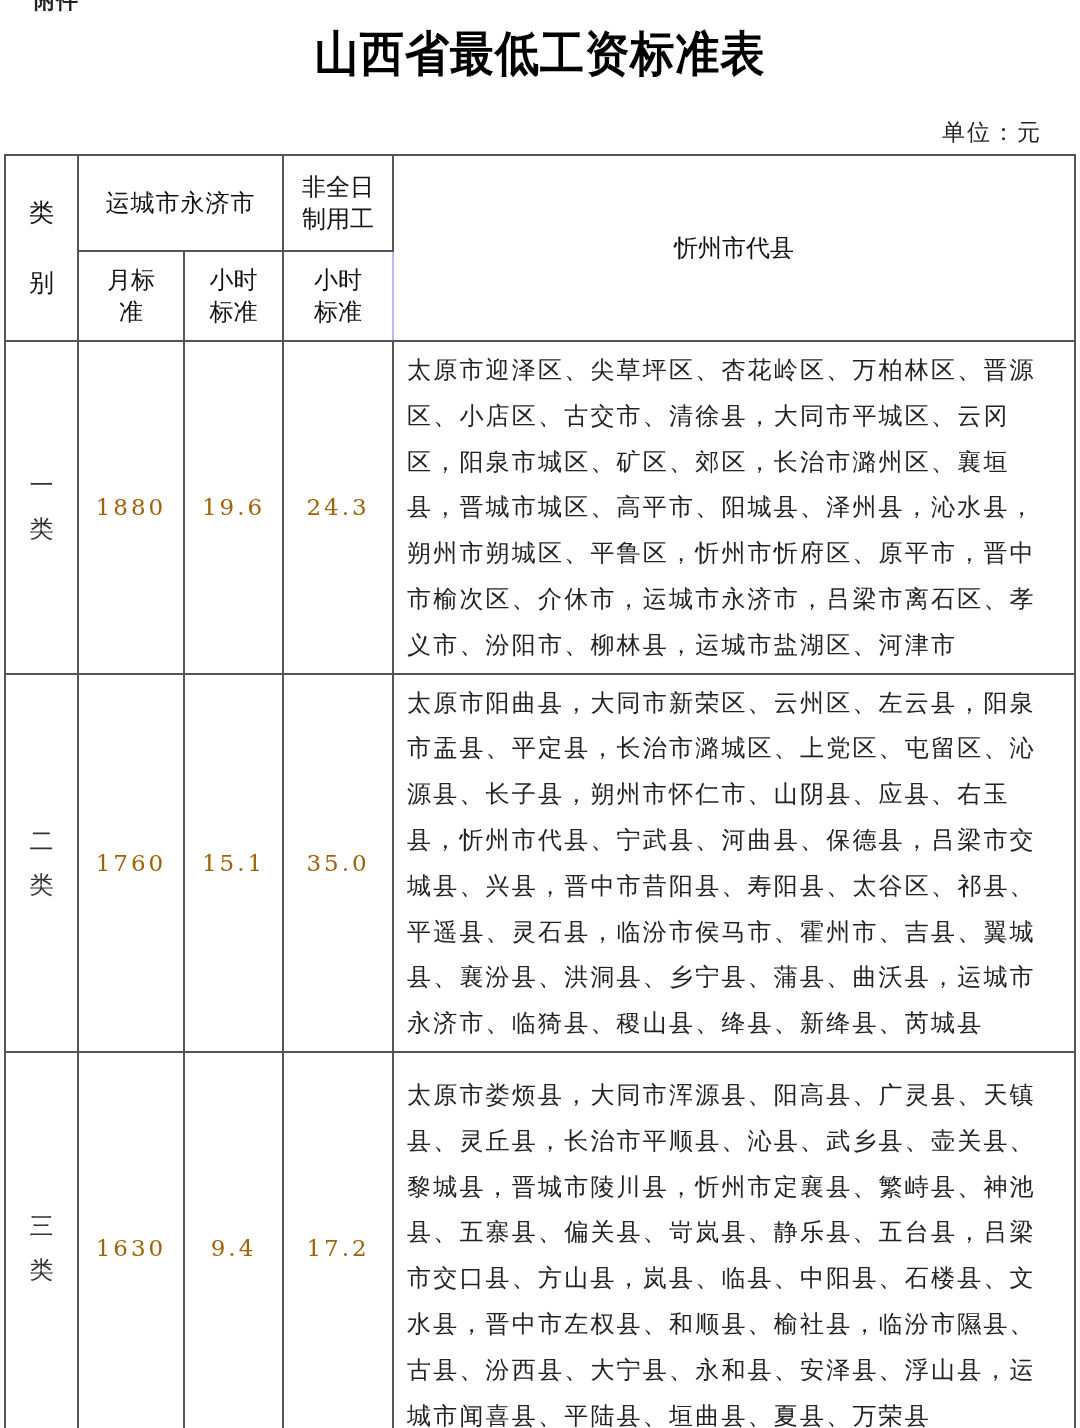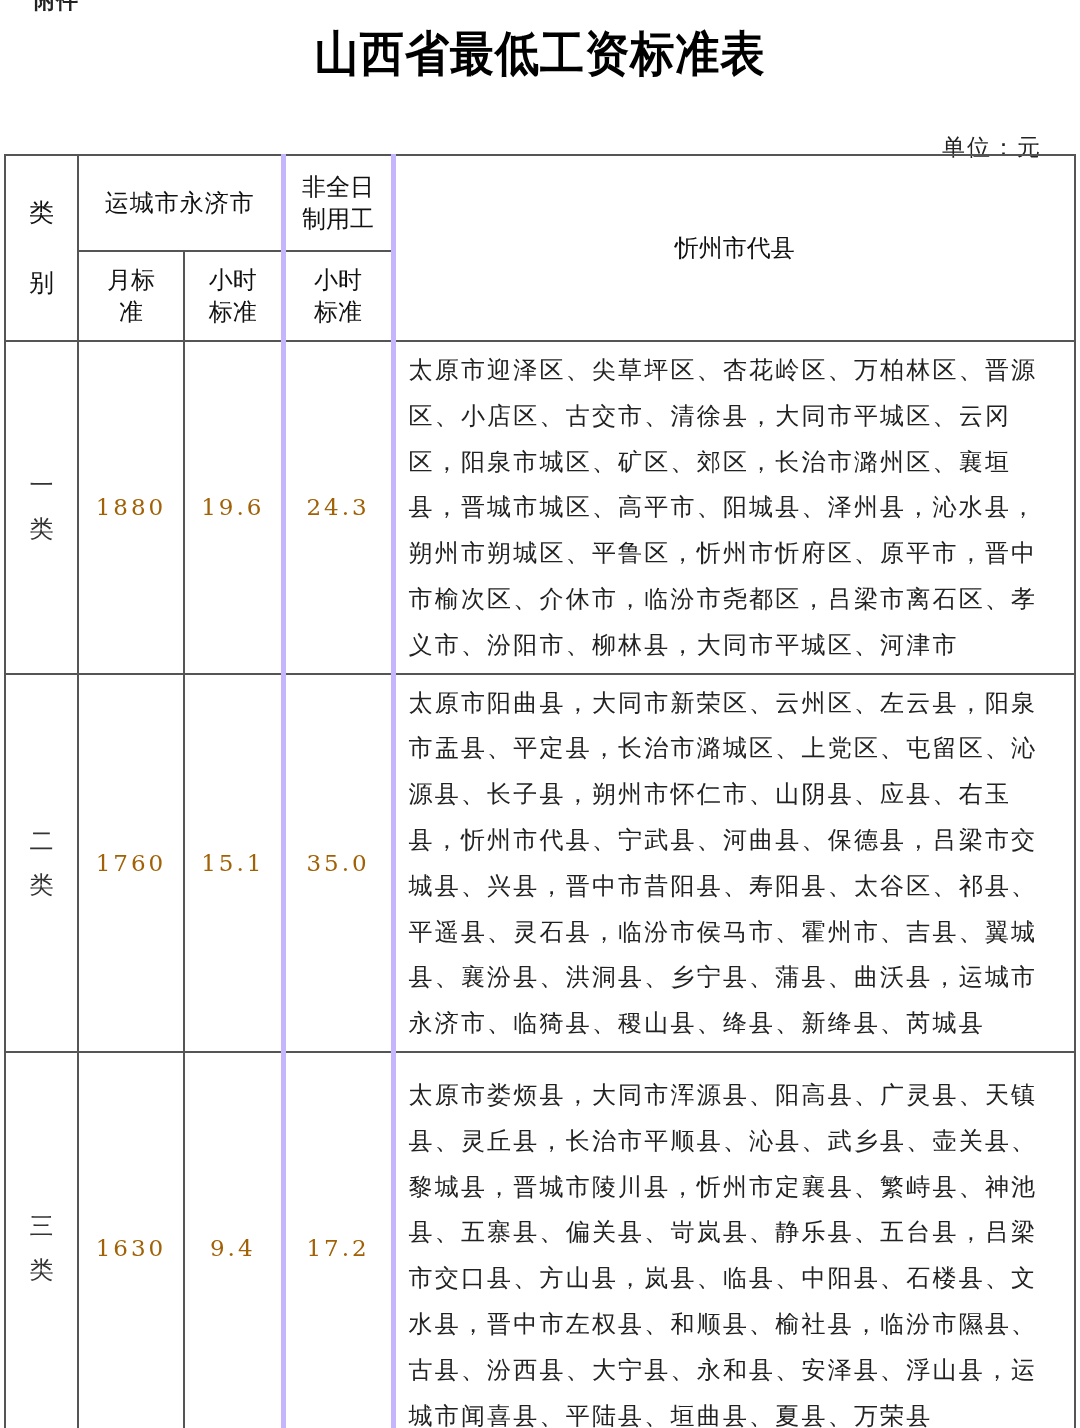--- a/index.html
+++ b/index.html
@@ -38,39 +38,38 @@
       transform: scaleX(0.92);
     }
     .unit-label {
       position: absolute;
       right: 38px;
       top: 117px;
       font-size: 23px;
       color: #222;
       letter-spacing: 2px;
       font-family: "DejaVu Serif", serif;
-      margin-top: 15px;
     }
     table.wage-table {
       position: absolute;
       left: 4px;
       top: 154px;
       width: 1070px;
       border-collapse: collapse;
       table-layout: fixed;
     }
     table.wage-table td, table.wage-table th {
       border: 2px solid #555;
       padding: 0;
       font-weight: normal;
       vertical-align: middle;
       text-align: center;
     }
     table.wage-table td.dark-left, table.wage-table th.dark-left {
-      border-left: 5px solid #c4b5fd;
+      border-left: 2px solid #c4b5fd;
       border-radius: 16px;
     }
     .hdr {
       font-family: "DejaVu Sans", sans-serif;
       font-size: 24px;
       line-height: 32px;
       color: #111;
     }
     .hdr-cat {
       font-size: 25px;
@@ -148,21 +147,21 @@
   </thead>
   <tbody>
     <tr style="height:322px">
       <td>
         <div class="cat-label">一</div>
         <div class="cat-label">类</div>
       </td>
       <td class="num">1880</td>
       <td class="num">19.6</td>
       <td class="num dark-left">24.3</td>
-      <td class="regions dark-left">太原市迎泽区、尖草坪区、杏花岭区、万柏林区、晋源区、小店区、古交市、清徐县，大同市平城区、云冈区，阳泉市城区、矿区、郊区，长治市潞州区、襄垣县，晋城市城区、高平市、阳城县、泽州县，沁水县，朔州市朔城区、平鲁区，忻州市忻府区、原平市，晋中市榆次区、介休市，临汾市尧都区，吕梁市离石区、孝义市、汾阳市、柳林县，大同市平城区、河津市</td>
+      <td class="regions dark-left">太原市迎泽区、尖草坪区、杏花岭区、万柏林区、晋源区、小店区、古交市、清徐县，大同市平城区、云冈区，阳泉市城区、矿区、郊区，长治市潞州区、襄垣县，晋城市城区、高平市、阳城县、泽州县，沁水县，朔州市朔城区、平鲁区，忻州市忻府区、原平市，晋中市榆次区、介休市，运城市永济市，吕梁市离石区、孝义市、汾阳市、柳林县，运城市盐湖区、河津市</td>
     </tr>
     <tr style="height:368px">
       <td>
         <div class="cat-label">二</div>
         <div class="cat-label">类</div>
       </td>
       <td class="num">1760</td>
       <td class="num">15.1</td>
       <td class="num dark-left">35.0</td>
       <td class="regions dark-left">太原市阳曲县，大同市新荣区、云州区、左云县，阳泉市盂县、平定县，长治市潞城区、上党区、屯留区、沁源县、长子县，朔州市怀仁市、山阴县、应县、右玉县，忻州市代县、宁武县、河曲县、保德县，吕梁市交城县、兴县，晋中市昔阳县、寿阳县、太谷区、祁县、平遥县、灵石县，临汾市侯马市、霍州市、吉县、翼城县、襄汾县、洪洞县、乡宁县、蒲县、曲沃县，运城市永济市、临猗县、稷山县、绛县、新绛县、芮城县</td>

